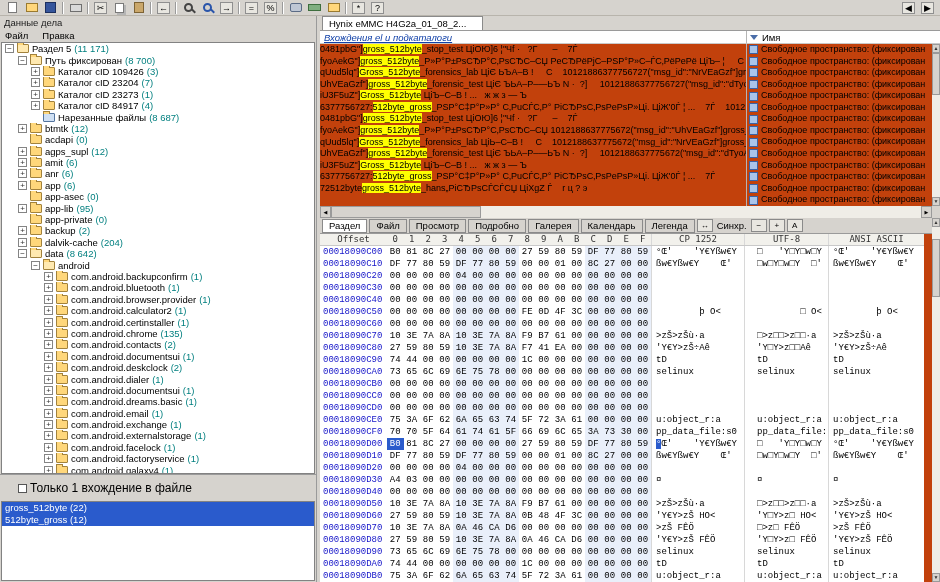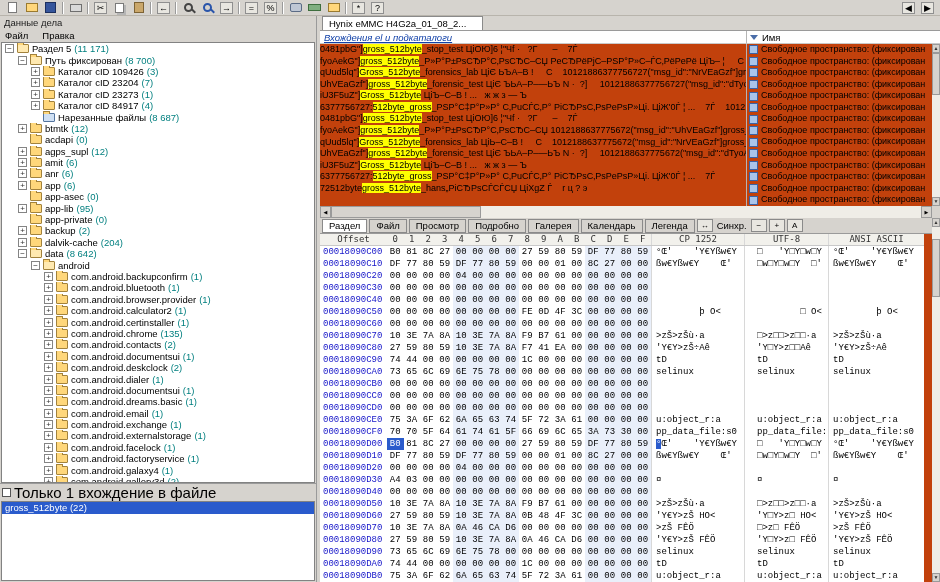--- a/index.html
+++ b/index.html
@@ -33,21 +33,21 @@
   .menu-item{cursor:default}
   .tree{flex:1;background:#fff;border:1px solid #828282;margin:0 1px;overflow:hidden;font-size:9.5px}
   .tree-row{height:11.4px;display:flex;align-items:center;white-space:nowrap;overflow:hidden}
   .exp{width:9px;height:9px;border:1px solid #848484;background:#fff;font-size:8px;line-height:7px;text-align:center;margin-right:3px;flex:none;color:#333}
   .exp-sp{width:12px;flex:none}
   .fold{width:12px;height:9px;background:#ffd77b;border:1px solid #a2823c;border-radius:1px;margin-right:3px;flex:none;position:relative}
   .fold::before{content:'';position:absolute;left:-1px;top:-3px;width:5px;height:2px;background:#ffd77b;border:1px solid #a2823c;border-bottom:none}
   .fold.open{background:#ffe9b0}
   .fold.files{background:#cfe0f4;border-color:#53749e}
   .tcount{color:#007f7f;margin-left:3px}
-  .occ-header{height:18px;border-top:1px solid #9a9a9a;display:flex;align-items:center;font-size:15px;padding-left:2px;gap:3px}
+  .occ-header{height:27px;border-top:1px solid #9a9a9a;display:flex;align-items:center;font-size:12px;padding-left:18px;gap:3px}
   .cb{width:9px;height:9px;background:#fff;border:1px solid #555;flex:none}
   .occ-list{height:80px;background:#fff;border:1px solid #828282;margin:0 1px 1px 1px;font-size:9.5px;overflow:hidden}
   .occ-item{height:12px;line-height:12px;padding-left:3px;white-space:nowrap}
   .occ-item.selected{background:#2a5bcc;color:#fff}
   .splitter{position:absolute;left:317px;top:16px;width:3px;height:566px;background:#d6d3ce}
 
   
   .right-panel{position:absolute;left:320px;top:16px;width:620px;height:566px;background:#c2410c}
   .tabrow{position:absolute;left:0;top:0;width:100%;height:15px;background:#d6d3ce;border-bottom:1px solid #9a9a9a;display:flex;align-items:flex-end;padding-left:2px}
   .dtab{height:14px;background:#fff;border:1px solid #8a8a8a;border-bottom:none;font-size:9.5px;padding:1px 16px 0 6px;white-space:nowrap}
@@ -420,20 +420,21 @@
           <span class="tlabel">com.android.gallery3d</span>
           <span class="tcount">(2)</span>
         </div>
       </div>
     <div class="occ-header">
       <span class="cb"></span>
       <span>Только 1 вхождение в файле</span>
     </div>
     <div class="occ-list">
         <div class="occ-item selected">gross_512byte (22)</div>
+        <div class="occ-item selected">512byte_gross (12)</div>
       </div>
   </div>
 
   <div class="splitter"></div>
 
   <div class="right-panel">
     <div class="tabrow">
       <div class="dtab">
         <span>Hynix eMMC H4G2a_01_08_2...</span>
       </div>

